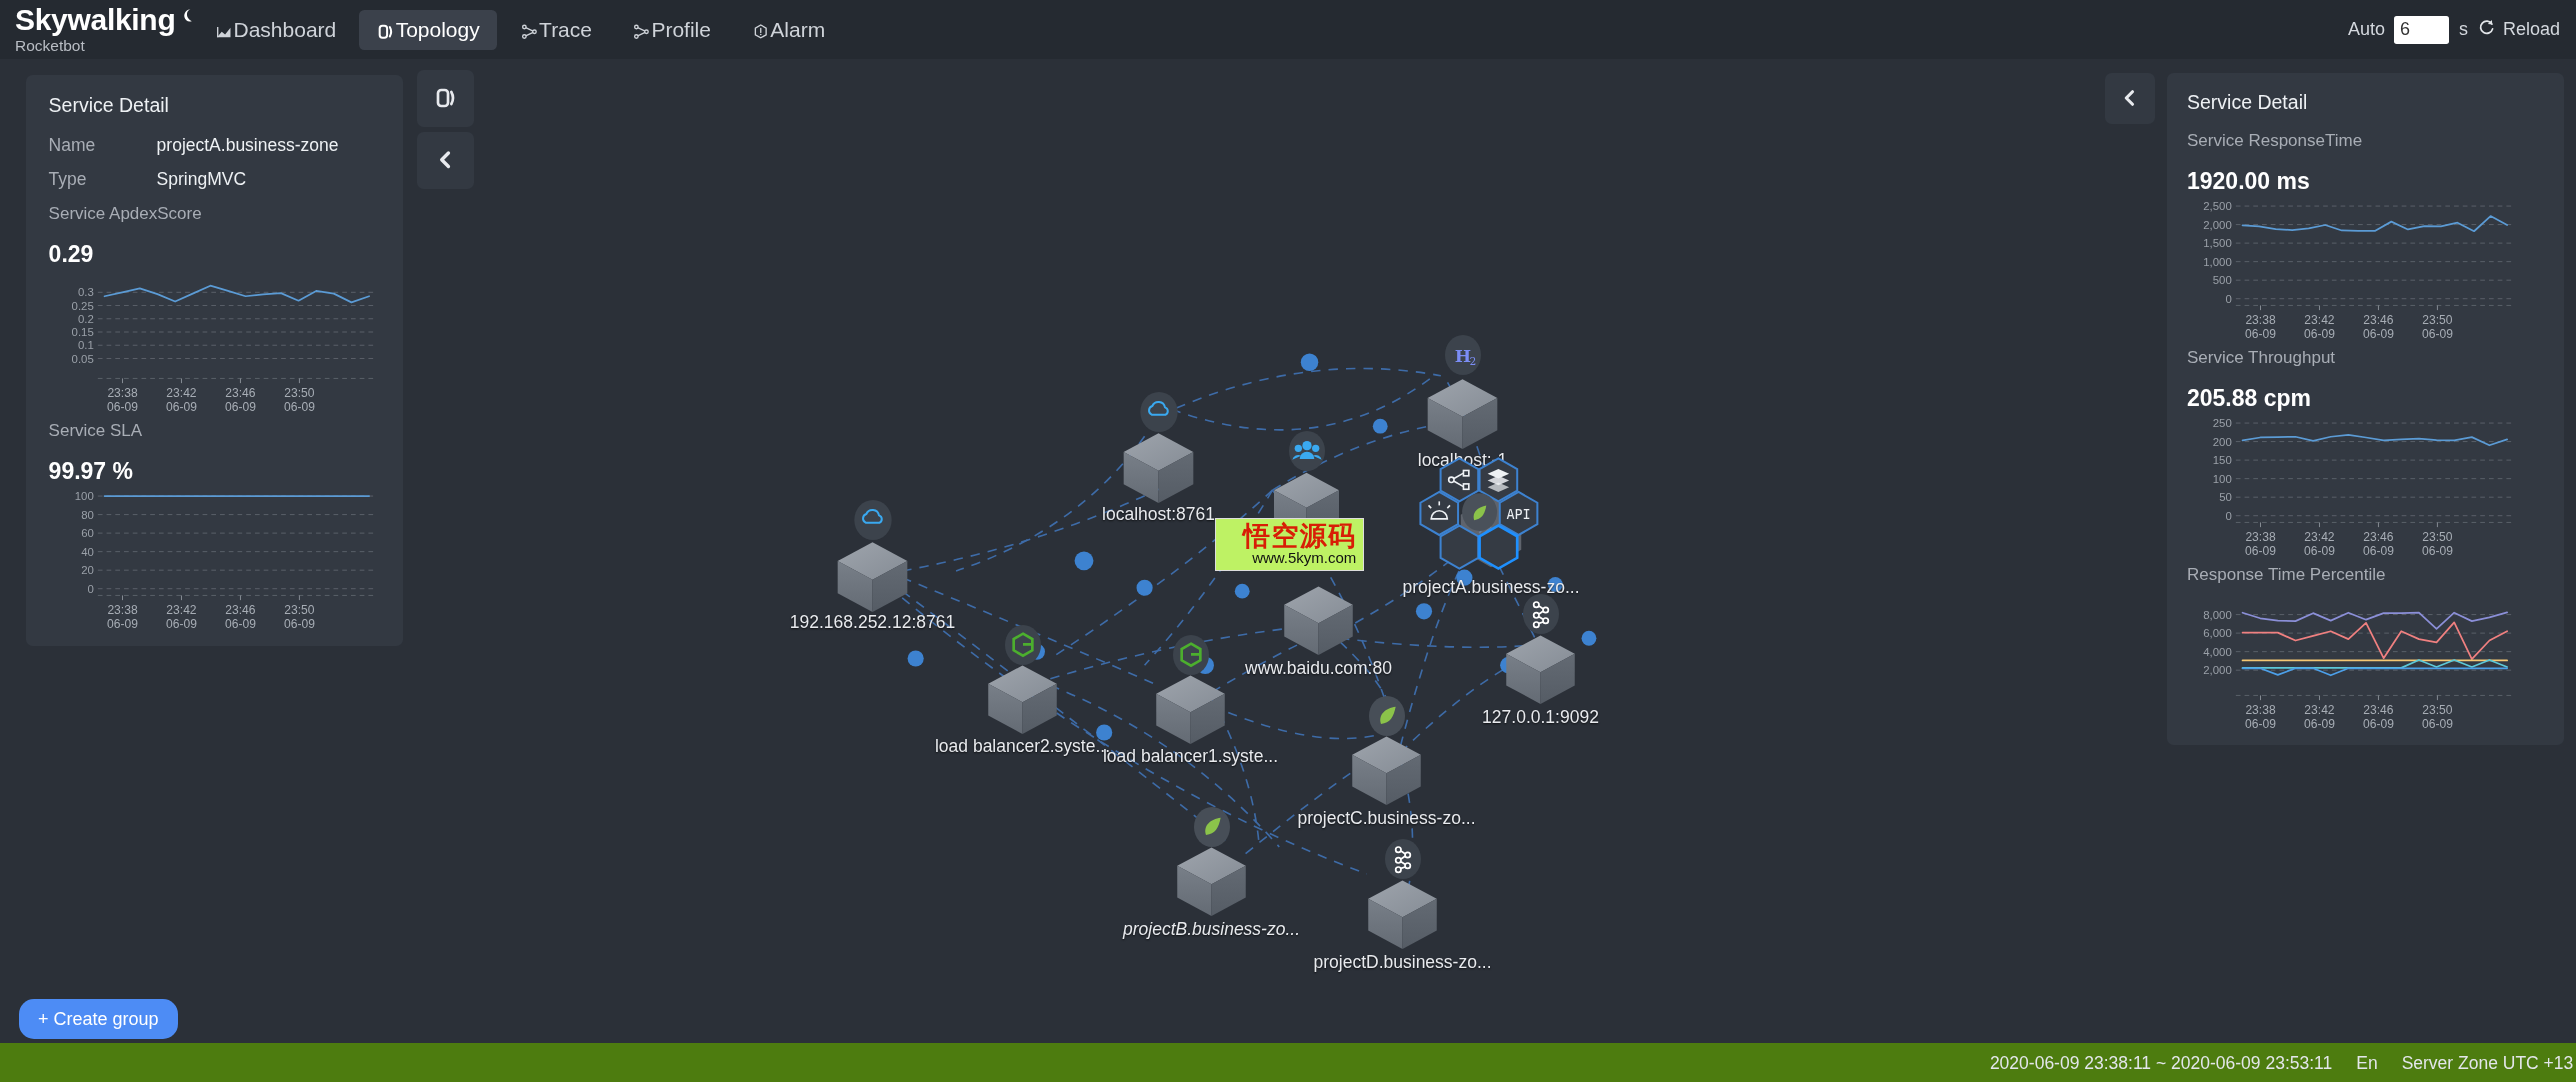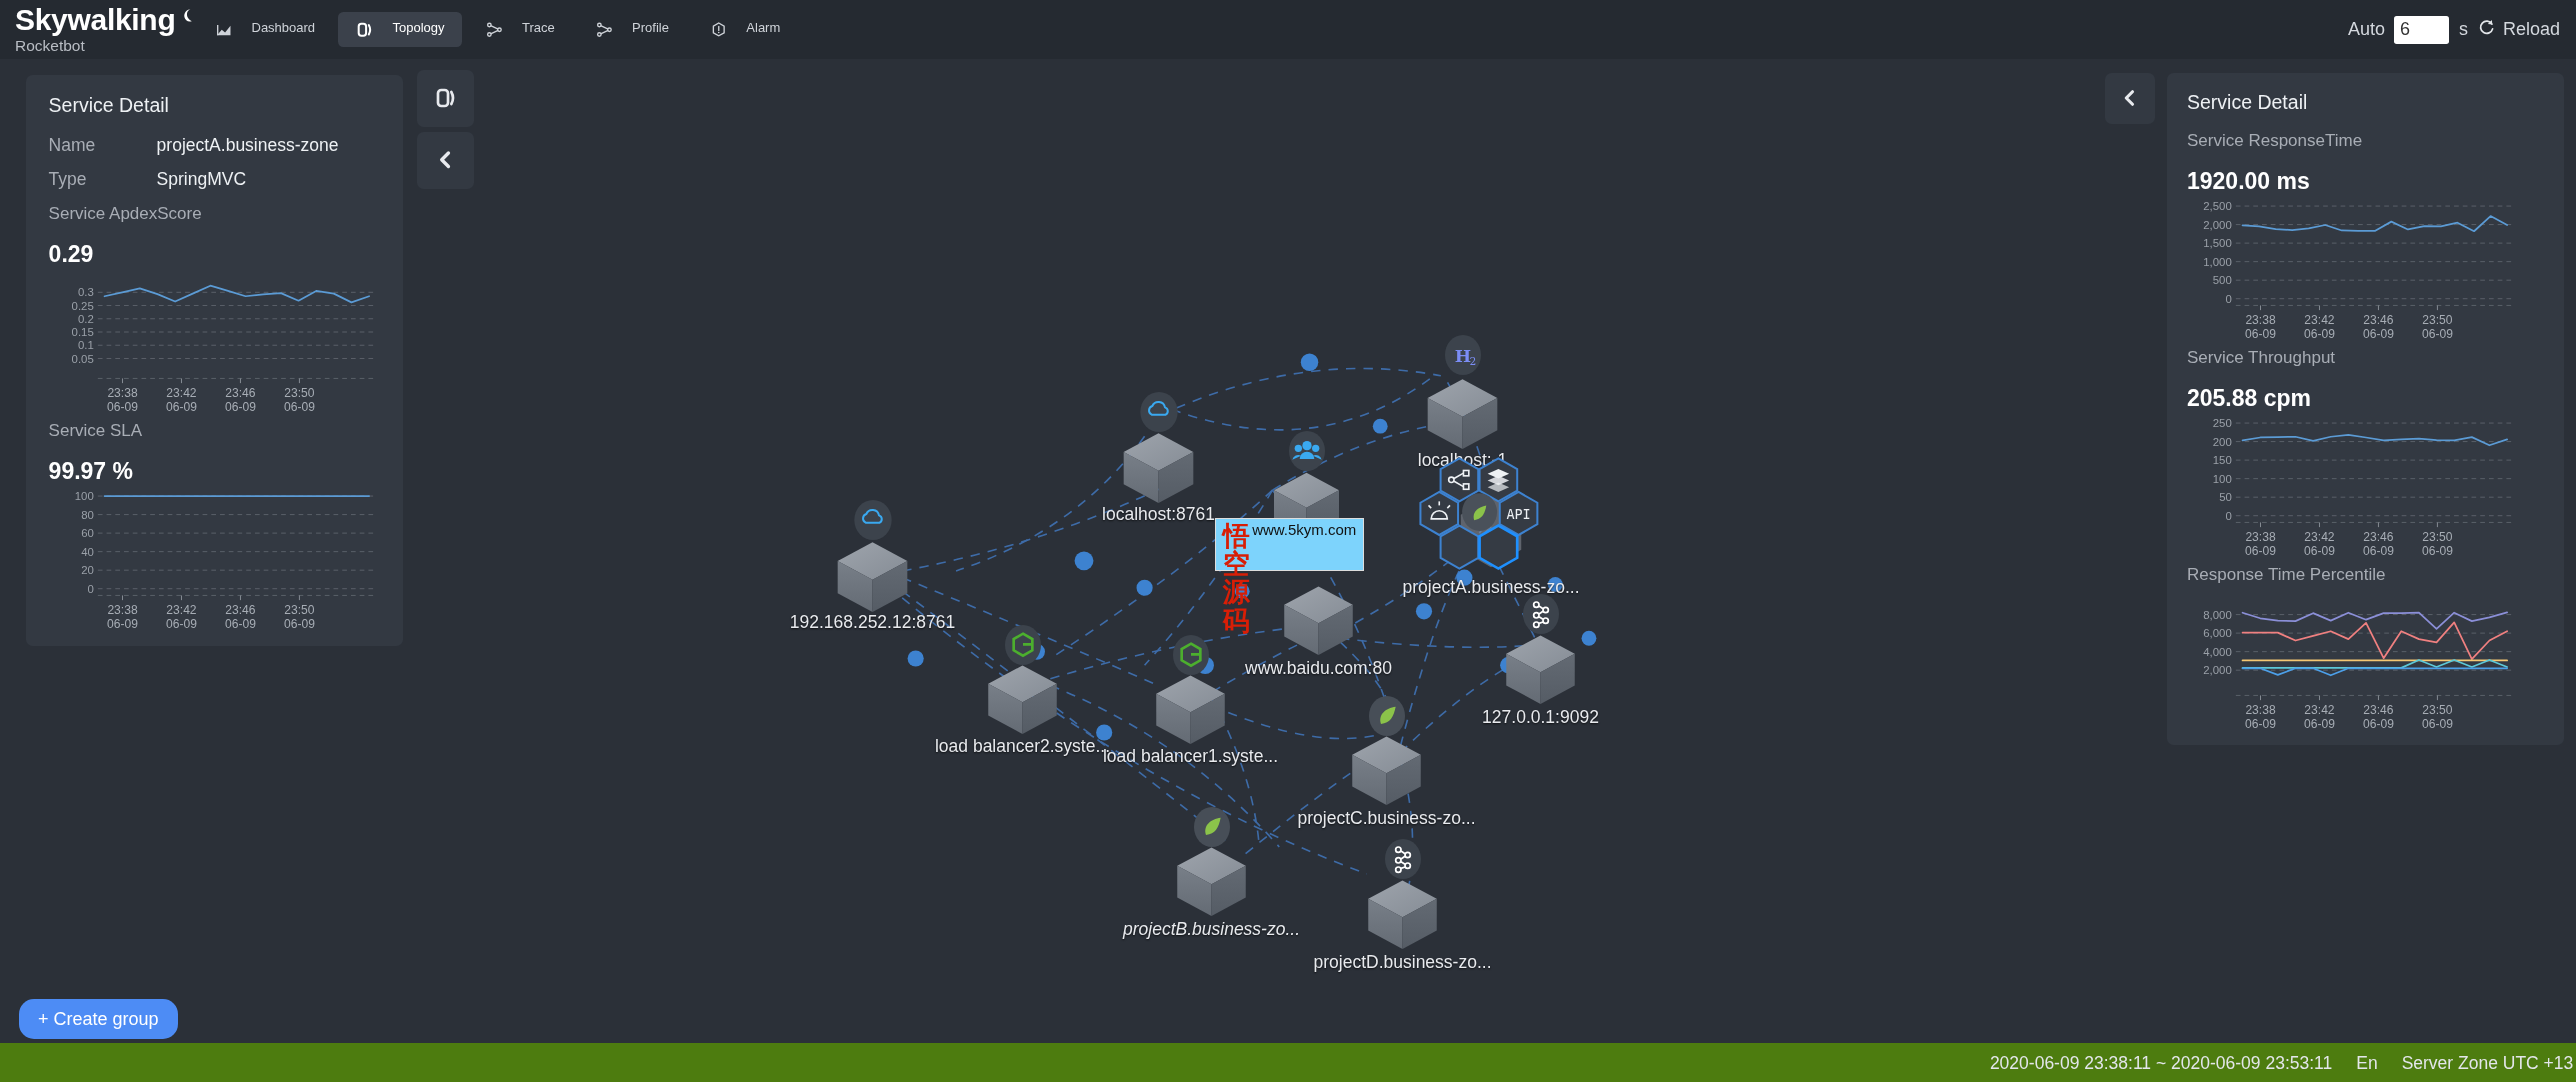--- a/index.html
+++ b/index.html
@@ -29,23 +29,23 @@
   }
   .logo-moon {
     width: 17.5px; height: 17.5px; margin-left: 1.3px; margin-top: 1.3px;
     position: relative;
   }
   .logo-sub {
     font-size: 15.5px; color: #b9bdc4; margin-top: 2.7px; line-height: 1;
   }
   .nav { display: flex; align-items: center; margin-left: 20px; }
   .nav-item {
-    display: flex; align-items: flex-start; gap: 18px;
+    display: flex; align-items: flex-end; gap: 0;
     padding: 8px 17.5px; border-radius: 5.4px;
-    color: #cfd3d9; font-size: 13px; cursor: pointer;
+    color: #cfd3d9; font-size: 21px; cursor: pointer;
     margin-right: 5.4px;
   }
   .nav-item.active { background: #3b414b; color: #fff; }
   .nav-icon { width: 19px; height: 19px; display: inline-flex; align-items: center; justify-content: center; }
   .header-right {
     margin-left: auto; display: flex; align-items: center;
     gap: 9.4px; margin-right: 16px; color: #d4d8de; font-size: 18px;
   }
   .auto-input {
     width: 55px; height: 28px; background: #fff; border: none;
@@ -107,22 +107,22 @@
     text-shadow: 0 0.7px 2px rgba(0,0,0,0.7);
   }
   .badge {
     position: absolute; left: 50%; transform: translateX(-50%);
     width: 39px; height: 48px;
   }
 
   
   .watermark {
     position: absolute; z-index: 40;
-    background: #7dd3fc; border: 0.7px solid #ddd;
-    display: flex; flex-direction: row; align-items: flex-start;
+    background: #bef264; border: 0.7px solid #ddd;
+    display: flex; flex-direction: column; align-items: flex-end;
     justify-content: center; padding: 2.7px 6.7px;
   }
   .wm-cn { font-size: 27px; font-weight: bold; color: #d81e06;
     letter-spacing: 1.3px; line-height: 1.05;
     font-family: "DejaVu Sans", sans-serif; }
   .wm-url { font-size: 15px; color: #111; line-height: 1.1; }
 
   
   .right-panel {
     position: absolute; right: 12px; top: 73px;

